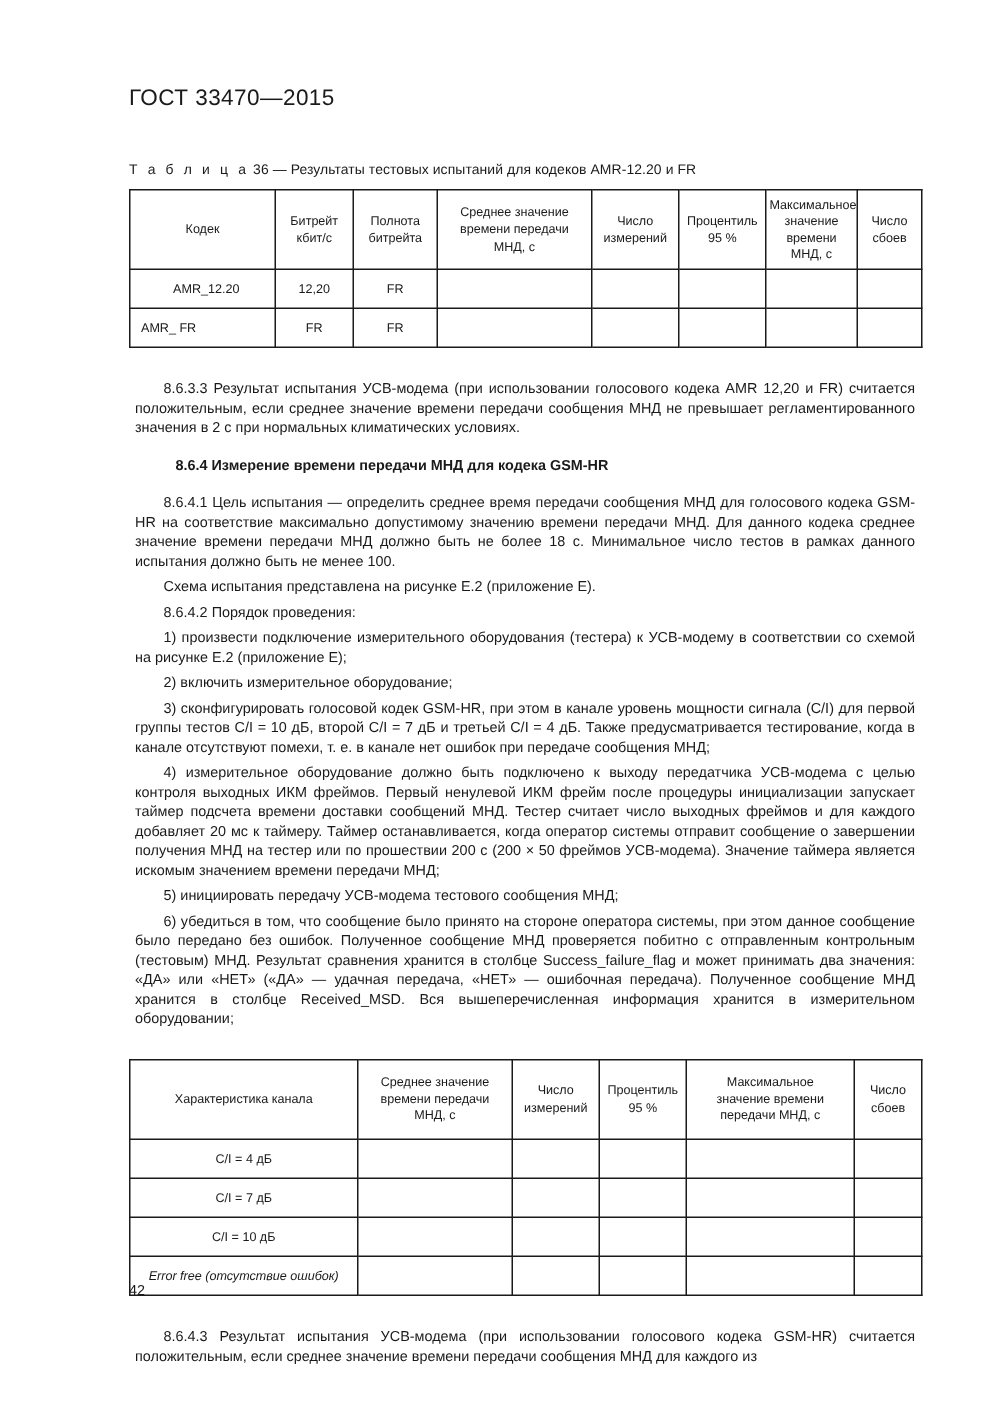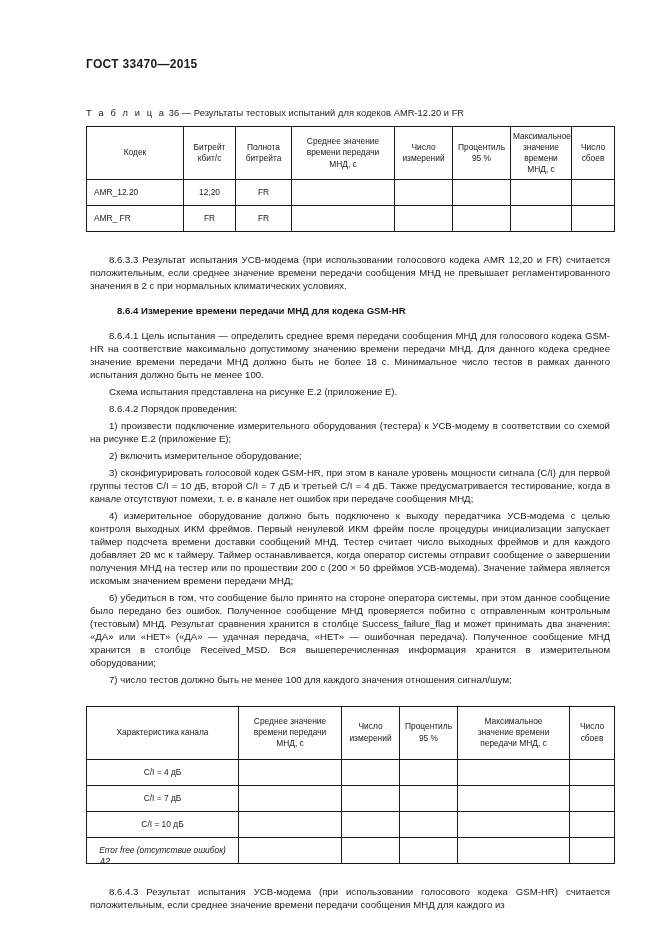--- a/index.html
+++ b/index.html
@@ -18,22 +18,22 @@
   .page {
     position: absolute;
     left: 0; top: 0;
     width: 661px;
     height: 935px;
   }
   .header {
     position: absolute;
     left: 86px;
     top: 57px;
-    font-size: 12px;
-    font-weight: bold;
+    font-size: 15px;
+    font-weight: normal;
     letter-spacing: 0.3px;
   }
   .content {
     position: absolute;
     left: 86px;
     top: 92px;
     width: 528px;
   }
   .table-caption {
     font-size: 9.3px;
@@ -81,21 +81,21 @@
     font-size: 9.6px;
     line-height: 1.355;
     margin: 12px;
     font-weight: bold;
     text-indent: 19px;
   }
   .gap-after-table { height: 18px; }
   .gap-before-table { height: 15px; }
   .page-number {
     position: absolute;
-    left: 100px;
+    left: 86px;
     top: 855px;
     font-size: 9.6px;
   }
 </style>
 </head>
 <body>
 
 <div class="page">
 
   <div class="header">ГОСТ 33470—2015</div>
@@ -151,21 +151,21 @@
             <div>времени МНД, с</div>
           </th>
           <th>
             <div>Число</div>
             <div>сбоев</div>
           </th>
         </tr>
       </thead>
       <tbody>
         <tr>
-          <td style="text-align:left;padding-left:7px">AMR_12.20</td>
+          <td style="text-align:center;padding-left:7px">AMR_12.20</td>
           <td>12,20</td>
           <td>FR</td>
           <td></td>
           <td></td>
           <td></td>
           <td></td>
           <td></td>
         </tr>
         <tr>
           <td style="text-align:left;padding-left:7px">AMR_ FR</td>
@@ -184,22 +184,22 @@
 
     <p class="body">8.6.3.3 Результат испытания УСВ-модема (при использовании голосового кодека AMR 12,20 и FR) считается положительным, если среднее значение времени передачи сообщения МНД не превышает регламентированного значения в 2 с при нормальных климатических условиях.</p>
     <p class="heading">8.6.4 Измерение времени передачи МНД для кодека GSM-HR</p>
     <p class="body">8.6.4.1 Цель испытания — определить среднее время передачи сообщения МНД для голосового кодека GSM-HR на соответствие максимально допустимому значению времени передачи МНД. Для данного кодека среднее значение времени передачи МНД должно быть не более 18 с. Минимальное число тестов в рамках данного испытания должно быть не менее 100.</p>
     <p class="body">Схема испытания представлена на рисунке Е.2 (приложение Е).</p>
     <p class="body">8.6.4.2 Порядок проведения:</p>
     <p class="body">1) произвести подключение измерительного оборудования (тестера) к УСВ-модему в соответствии со схемой на рисунке Е.2 (приложение Е);</p>
     <p class="body">2) включить измерительное оборудование;</p>
     <p class="body">3) сконфигурировать голосовой кодек GSM-HR, при этом в канале уровень мощности сигнала (C/I) для первой группы тестов C/I = 10 дБ, второй C/I = 7 дБ и третьей C/I = 4 дБ. Также предусматривается тестирование, когда в канале отсутствуют помехи, т. е. в канале нет ошибок при передаче сообщения МНД;</p>
     <p class="body">4) измерительное оборудование должно быть подключено к выходу передатчика УСВ-модема с целью контроля выходных ИКМ фреймов. Первый ненулевой ИКМ фрейм после процедуры инициализации запускает таймер подсчета времени доставки сообщений МНД. Тестер считает число выходных фреймов и для каждого добавляет 20 мс к таймеру. Таймер останавливается, когда оператор системы отправит сообщение о завершении получения МНД на тестер или по прошествии 200 с (200 × 50 фреймов УСВ-модема). Значение таймера является искомым значением времени передачи МНД;</p>
+    <p class="body">5) инициировать передачу УСВ-модема тестового сообщения МНД;</p>
     <p class="body">6) убедиться в том, что сообщение было принято на стороне оператора системы, при этом данное сообщение было передано без ошибок. Полученное сообщение МНД проверяется побитно с отправленным контрольным (тестовым) МНД. Результат сравнения хранится в столбце Success_failure_flag и может принимать два значения: «ДА» или «НЕТ» («ДА» — удачная передача, «НЕТ» — ошибочная передача). Полученное сообщение МНД хранится в столбце Received_MSD. Вся вышеперечисленная информация хранится в измерительном оборудовании;</p>
-    <p class="body">7) число тестов должно быть не менее 100 для каждого значения отношения сигнал/шум;</p>
 
     <div class="gap-before-table"></div>
 
 
     <table class="gost">
       <colgroup>
         <col style="width:152px">
           <col style="width:103px">
           <col style="width:58px">
         <col style="width:58px">

